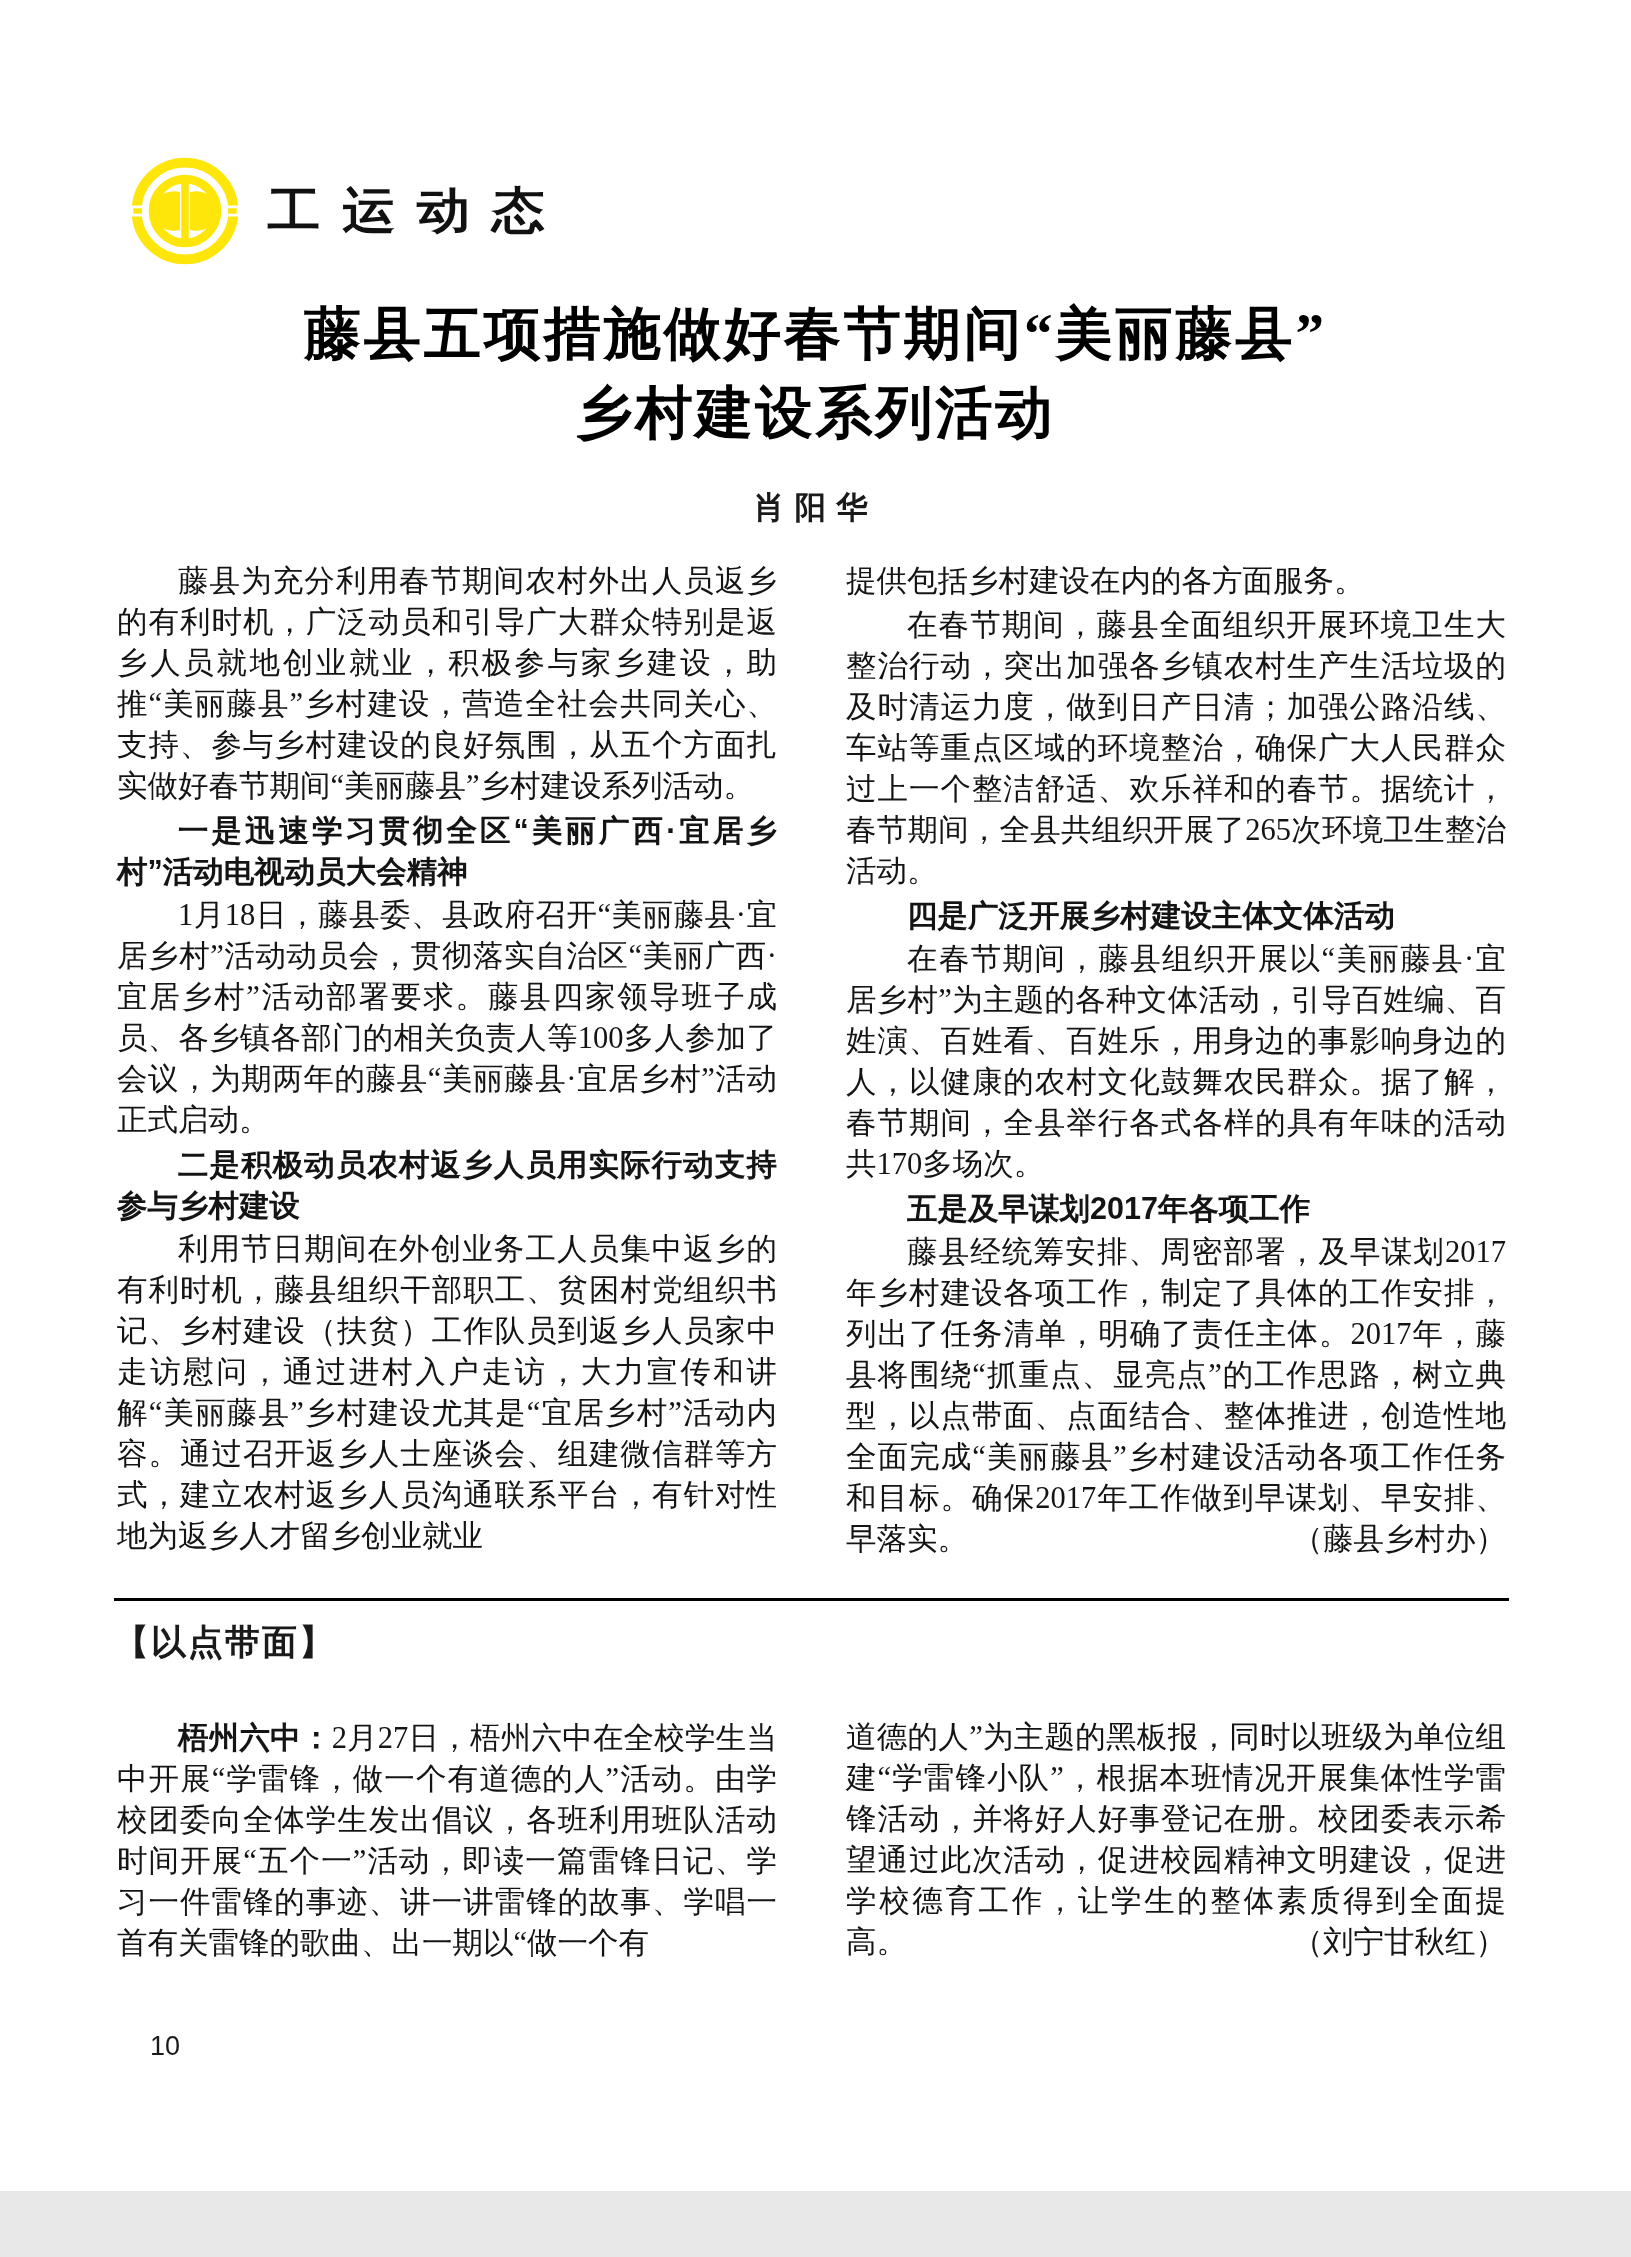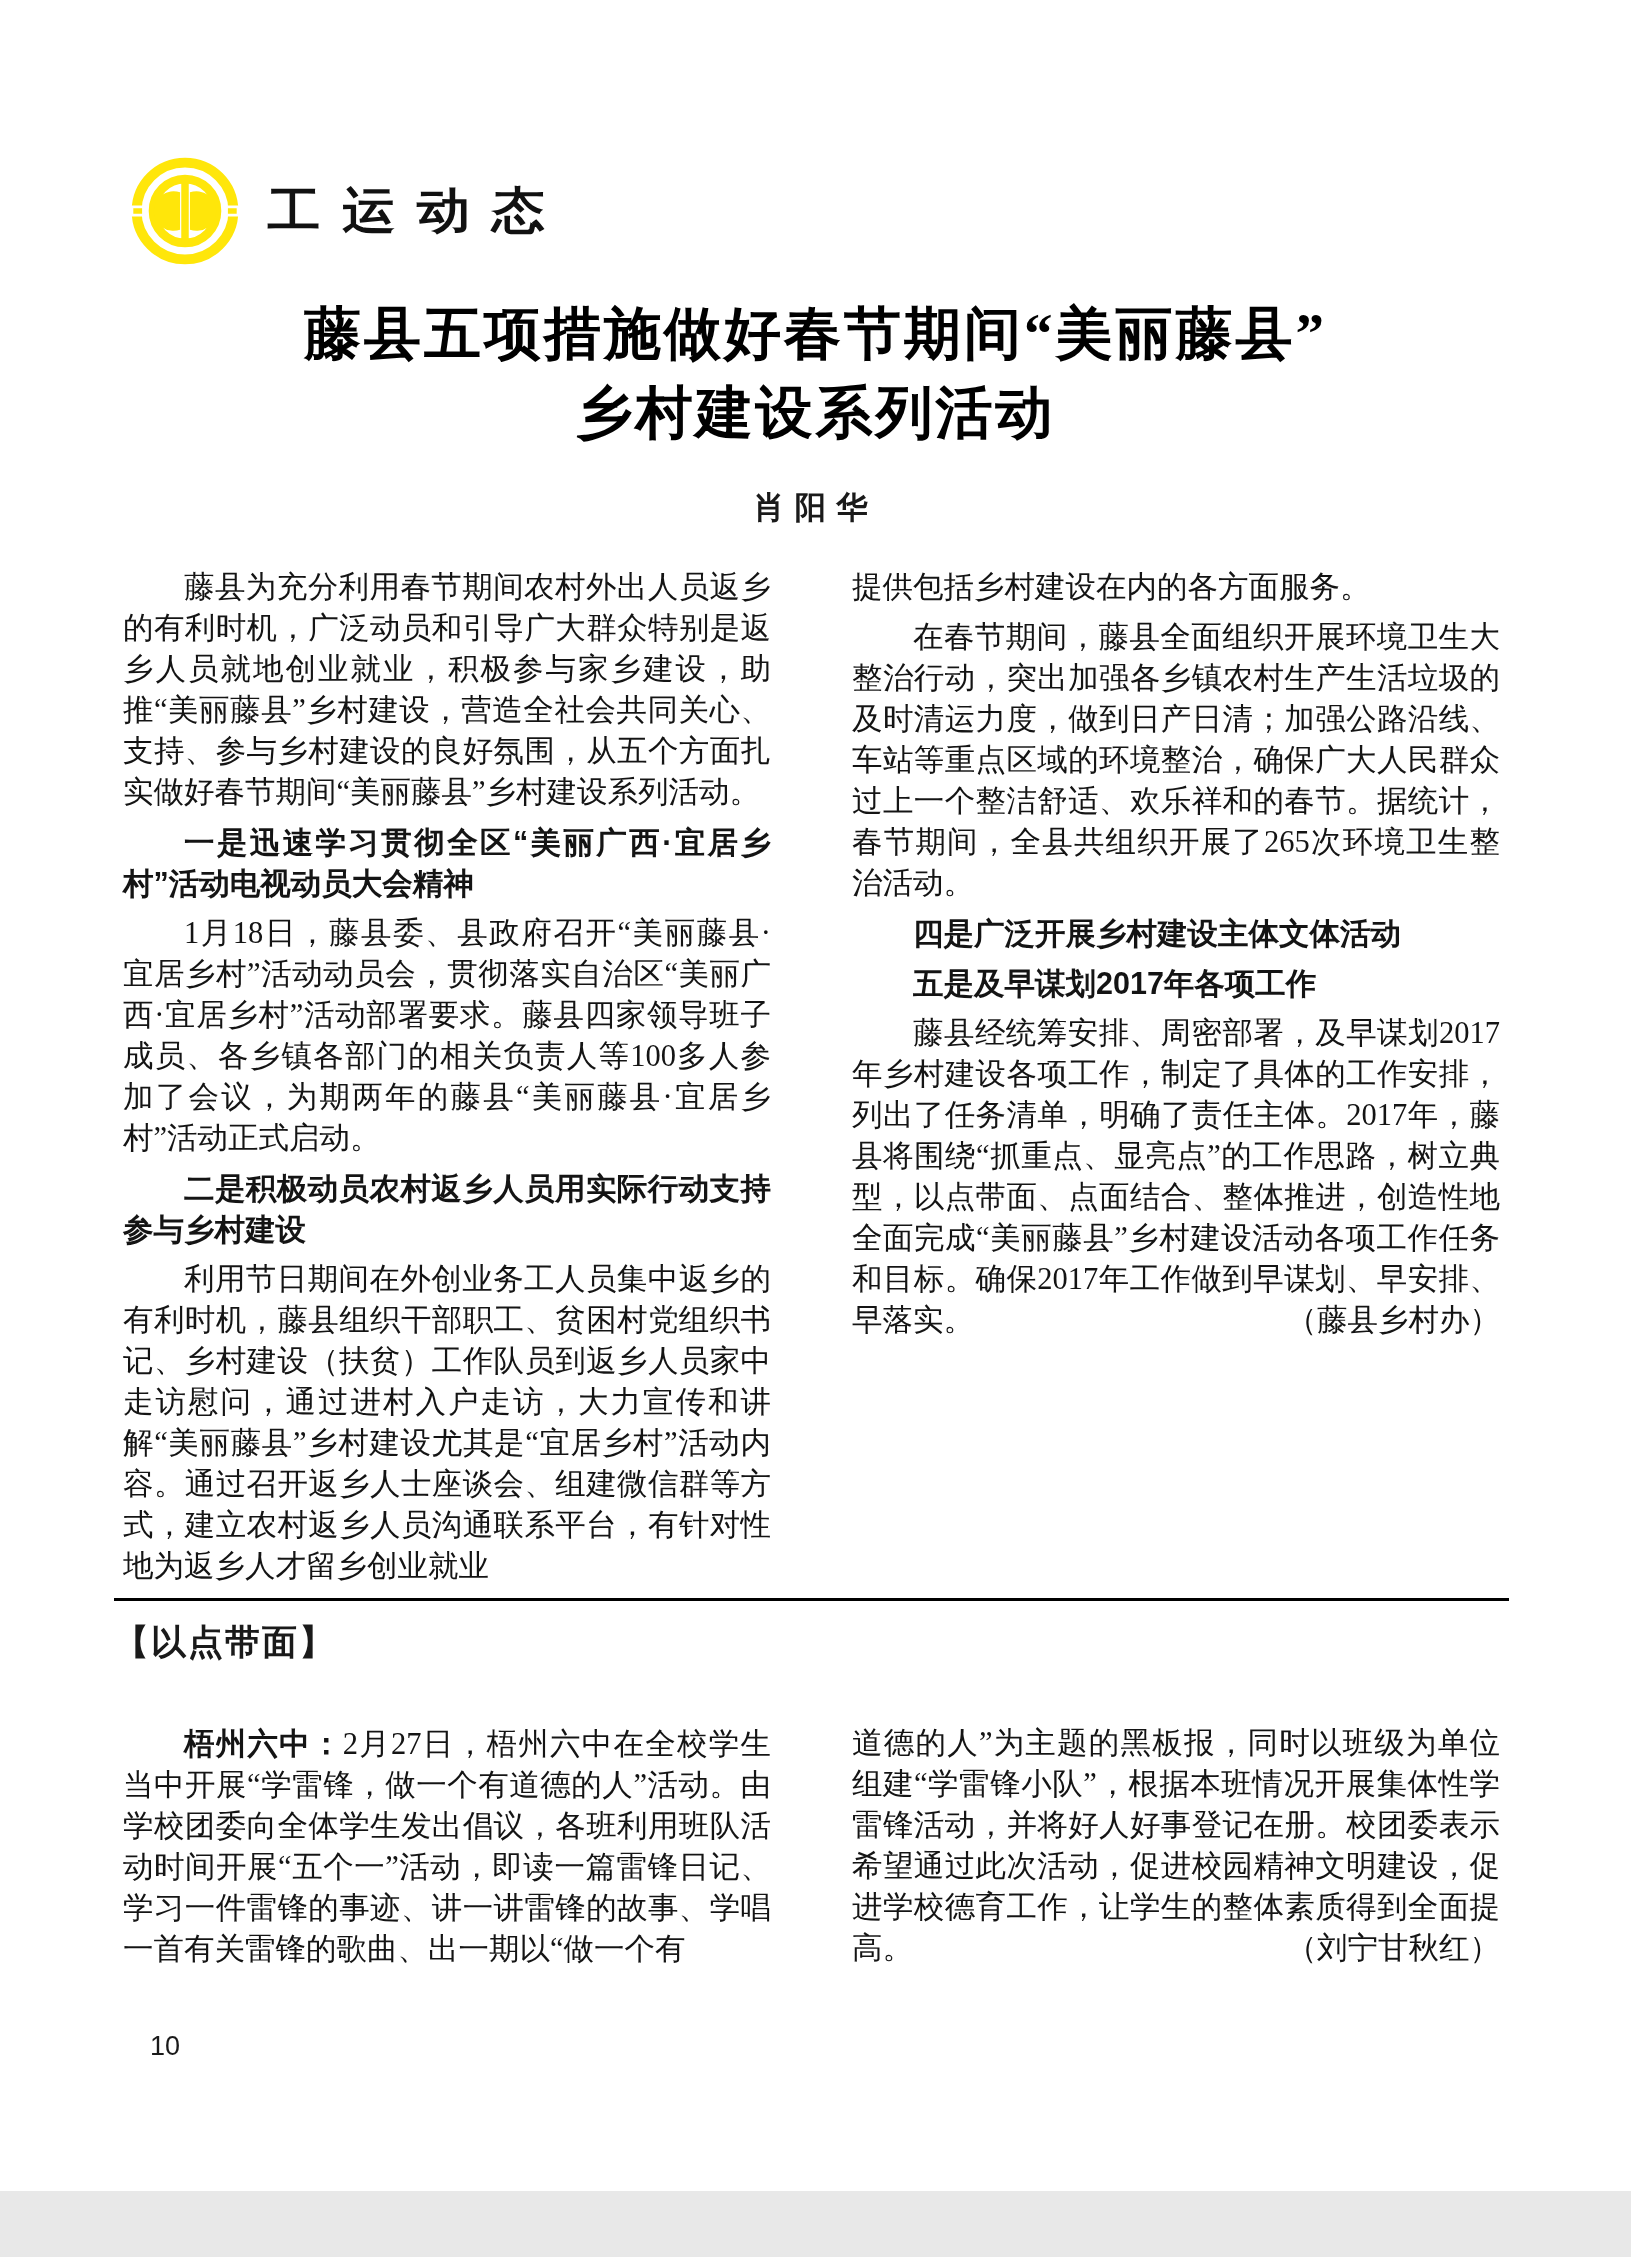--- a/index.html
+++ b/index.html
@@ -80,21 +80,21 @@
   }
   .columns.main { top: 558px; height: 1036px; overflow: hidden; }
   .columns.bottom { top: 1714px; height: 264px; overflow: hidden; }
   .col {
     width: 666px;
     font-size: 30.5px;
     line-height: 41px;
     text-align: justify;
     color: #141414;
   }
-  .col p { margin: 9px; }
+  .col p { margin: 3px; }
   .para { text-indent: 2em; }
   .cont { text-indent: 0; }
   .sub {
     text-indent: 2em;
     font-family: "Liberation Sans", sans-serif;
     font-weight: 700;
   }
   .lead {
     font-family: "Liberation Sans", sans-serif;
     font-weight: 700;
@@ -165,20 +165,21 @@
       <p class="para">藤县为充分利用春节期间农村外出人员返乡的有利时机，广泛动员和引导广大群众特别是返乡人员就地创业就业，积极参与家乡建设，助推“美丽藤县”乡村建设，营造全社会共同关心、支持、参与乡村建设的良好氛围，从五个方面扎实做好春节期间“美丽藤县”乡村建设系列活动。</p>
       <p class="sub">一是迅速学习贯彻全区“美丽广西·宜居乡村”活动电视动员大会精神</p>
       <p class="para">1月18日，藤县委、县政府召开“美丽藤县·宜居乡村”活动动员会，贯彻落实自治区“美丽广西·宜居乡村”活动部署要求。藤县四家领导班子成员、各乡镇各部门的相关负责人等100多人参加了会议，为期两年的藤县“美丽藤县·宜居乡村”活动正式启动。</p>
       <p class="sub">二是积极动员农村返乡人员用实际行动支持参与乡村建设</p>
       <p class="para">利用节日期间在外创业务工人员集中返乡的有利时机，藤县组织干部职工、贫困村党组织书记、乡村建设（扶贫）工作队员到返乡人员家中走访慰问，通过进村入户走访，大力宣传和讲解“美丽藤县”乡村建设尤其是“宜居乡村”活动内容。通过召开返乡人士座谈会、组建微信群等方式，建立农村返乡人员沟通联系平台，有针对性地为返乡人才留乡创业就业</p>
     </div>
     <div class="col">
       <p class="cont">提供包括乡村建设在内的各方面服务。</p>
       <p class="para">在春节期间，藤县全面组织开展环境卫生大整治行动，突出加强各乡镇农村生产生活垃圾的及时清运力度，做到日产日清；加强公路沿线、车站等重点区域的环境整治，确保广大人民群众过上一个整洁舒适、欢乐祥和的春节。据统计，春节期间，全县共组织开展了265次环境卫生整治活动。</p>
       <p class="sub">四是广泛开展乡村建设主体文体活动</p>
+      <p class="para">在春节期间，藤县组织开展以“美丽藤县·宜居乡村”为主题的各种文体活动，引导百姓编、百姓演、百姓看、百姓乐，用身边的事影响身边的人，以健康的农村文化鼓舞农民群众。据了解，春节期间，全县举行各式各样的具有年味的活动共170多场次。</p>
       <p class="sub">五是及早谋划2017年各项工作</p>
       <p class="para">
         <span>藤县经统筹安排、周密部署，及早谋划2017年乡村建设各项工作，制定了具体的工作安排，列出了任务清单，明确了责任主体。2017年，藤县将围绕“抓重点、显亮点”的工作思路，树立典型，以点带面、点面结合、整体推进，创造性地全面完成“美丽藤县”乡村建设活动各项工作任务和目标。确保2017年工作做到早谋划、早安排、早落实。</span>
         <span class="sig">（藤县乡村办）</span>
       </p>
     </div>
   </section>
 
   <hr class="divider">
 

